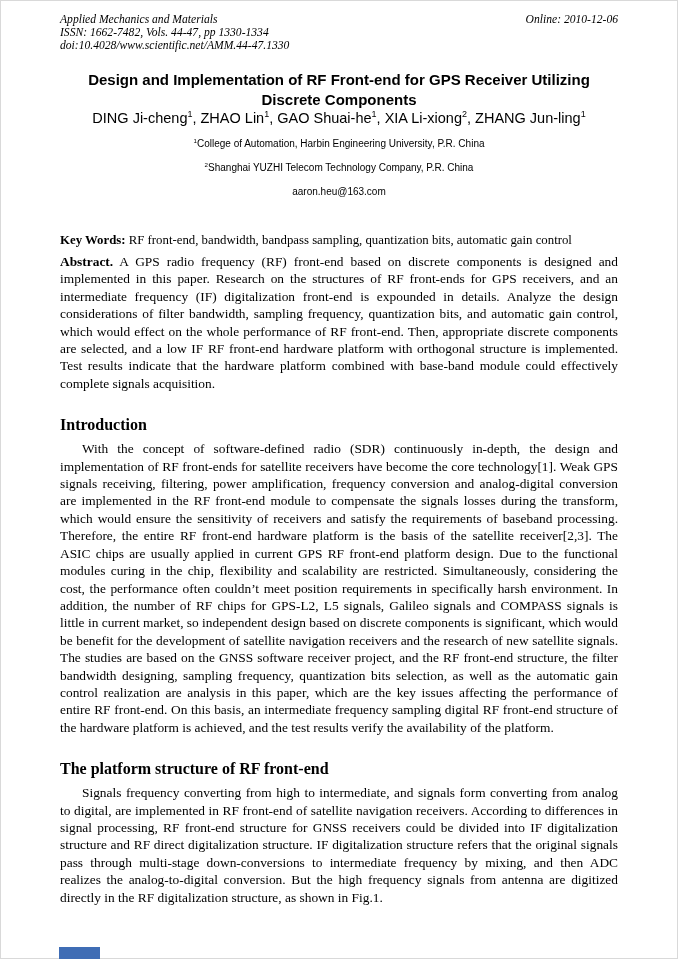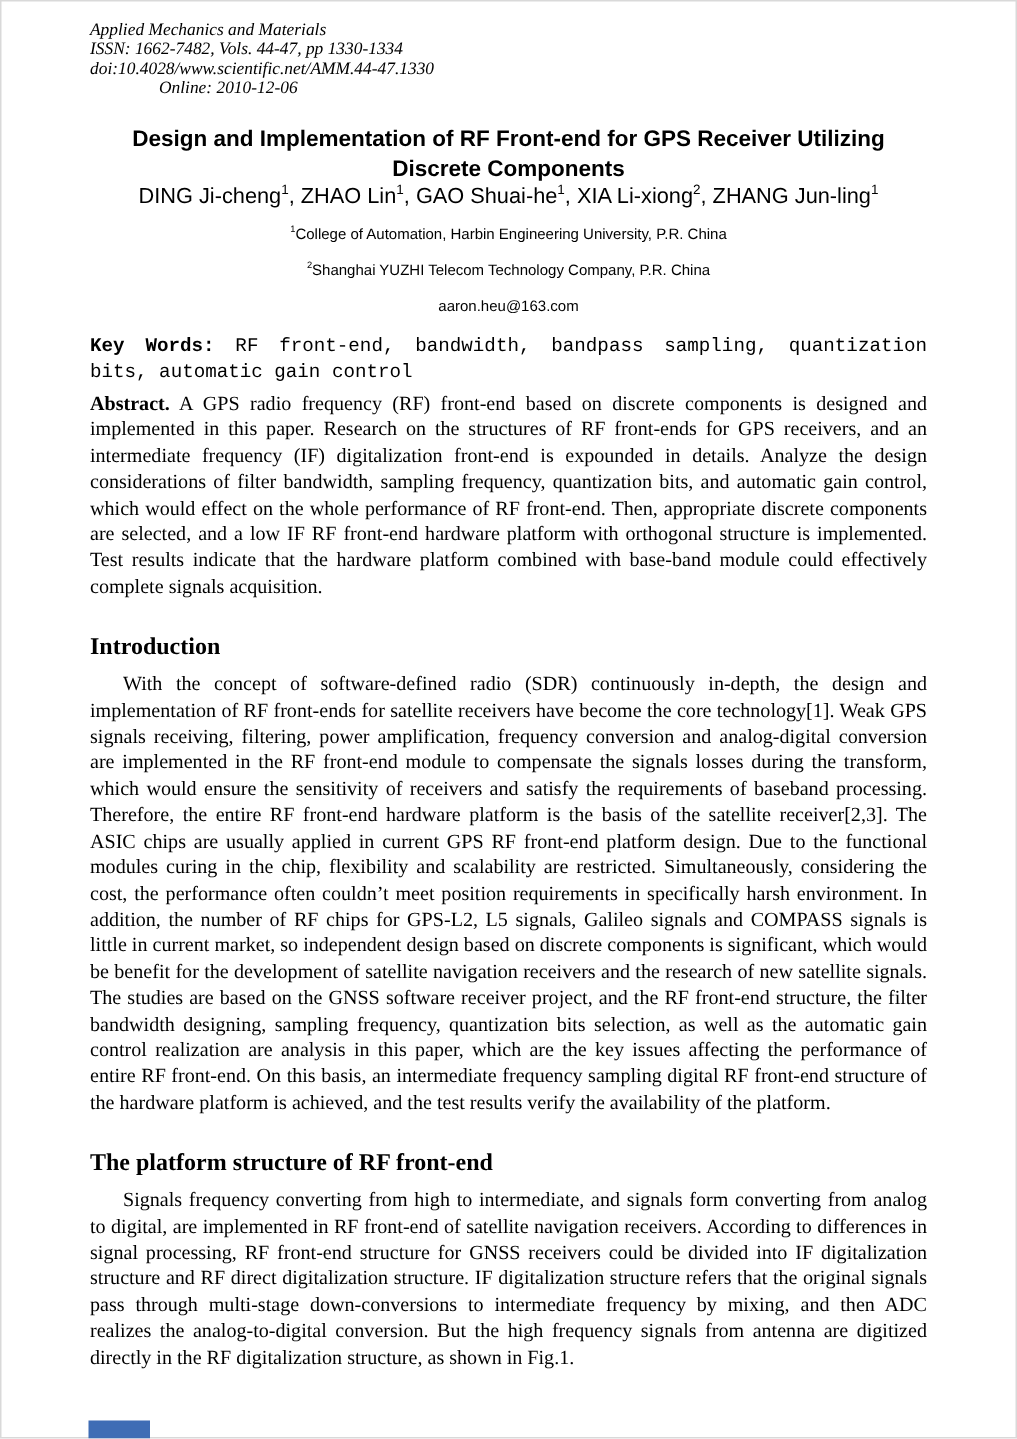--- a/index.html
+++ b/index.html
@@ -17,21 +17,20 @@
     color: #000;
   }
   .header-row {
     display: flex;
     justify-content: space-between;
     align-items: flex-start;
     font-style: italic;
     font-size: 11.6px;
     line-height: 13px;
     margin-bottom: 18px;
-    flex-direction: column;
   }
   .header-right { white-space: nowrap; margin-left: 46px; }
   .title {
     margin: 0;
     font-family: "Liberation Sans", sans-serif;
     font-weight: bold;
     font-size: 15px;
     line-height: 19.5px;
     text-align: center;
   }
@@ -43,22 +42,22 @@
   }
   sup { font-size: 0.62em; vertical-align: super; line-height: 0; }
   .affil, .email {
     margin-top: 9px;
     text-align: center;
     font-family: "Liberation Sans", sans-serif;
     font-size: 10px;
     line-height: 15px;
   }
   .keywords {
-    margin: 10px 0 2px 0;
-    font-family: Liberation Mono, monospace;
+    margin: 33px 0 2px 0;
+    font-family: Liberation Serif, serif;
     font-size: 12.8px;
     line-height: 17px;
     text-align: justify;
   }
   .kw-label { font-weight: bold; }
   .abstract {
     margin: 4px 0 0 0;
     font-size: 13.4px;
     line-height: 17.4px;
     text-align: justify;

